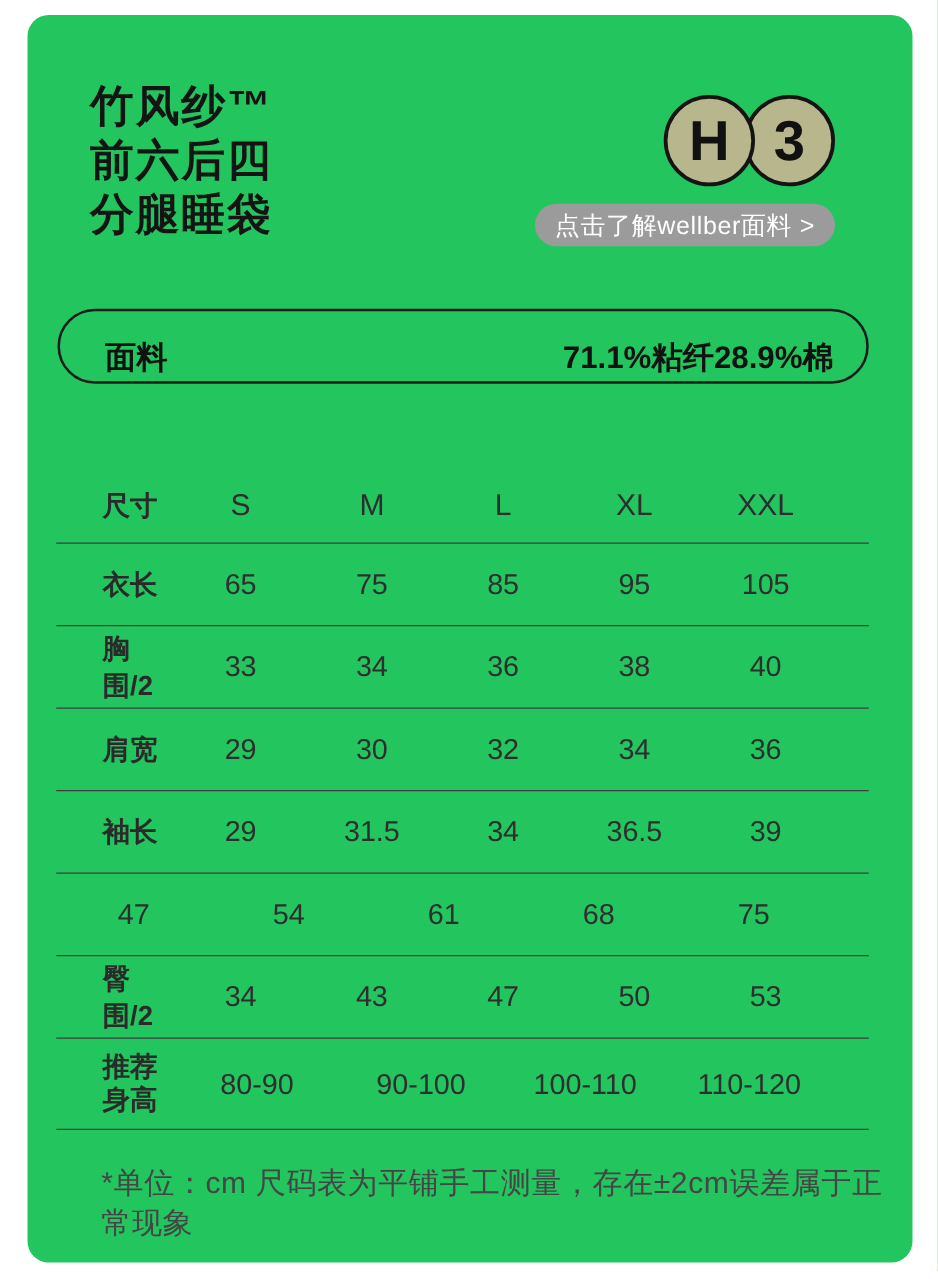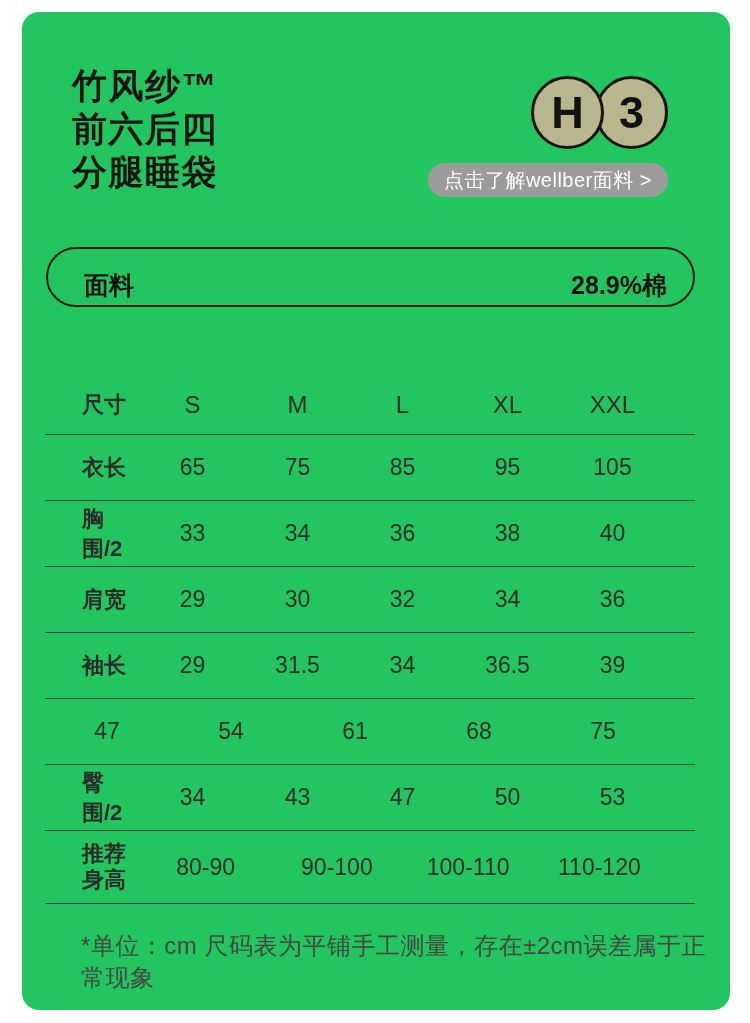--- a/index.html
+++ b/index.html
@@ -40,21 +40,21 @@
 
   
   .fabric-bar {
     position:absolute; left:24px; top:235px; width:649px; height:60px;
     border:2px solid #1c1c1c; border-radius:31px;
     display:flex; align-items:center; justify-content:space-between;
     padding:16px 26px 0 36px;
     font-size:25px; font-weight:700; color:#111111;
   }
   .fabric-values { display:flex; }
-  .fabric-values .v2 { margin-left:18px; }
+  .fabric-values .v2 { }
 
   
   .size-table { position:absolute; left:23px; top:363px; width:650px; }
   .t-row {
     display:flex; align-items:center;
     height:66px; padding-right:30px;
     border-bottom:1.6px solid #3f3f3f;
     font-size:23px; color:#2e2e2e;
   }
   .t-row.header { height:60px; font-size:24px; }
@@ -88,20 +88,21 @@
     <div class="badge-group">
       <div class="circle h">H</div>
       <div class="circle three">3</div>
     </div>
 
     <div class="fabric-link">点击了解wellber面料 &gt;</div>
 
     <div class="fabric-bar">
       <span>面料</span>
       <span class="fabric-values">
+        <span class="v1">71.1%粘纤</span>
         <span class="v2">28.9%棉</span>
       </span>
     </div>
 
     <div class="size-table">
 
       <div class="t-row header">
         <div class="cell-label">尺寸</div>
         <div class="cell">S</div>
         <div class="cell">M</div>

